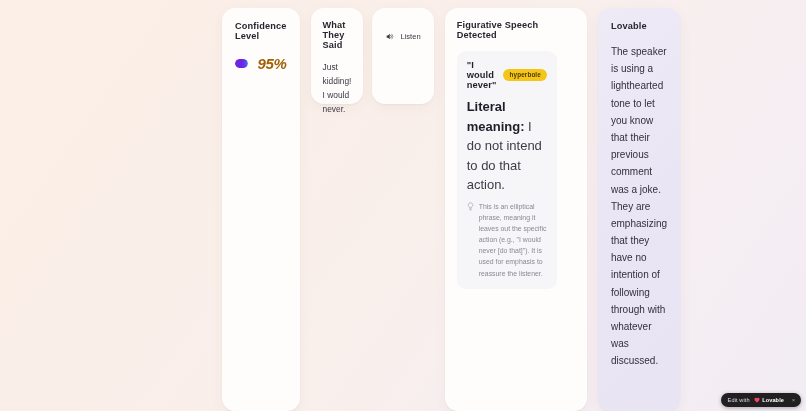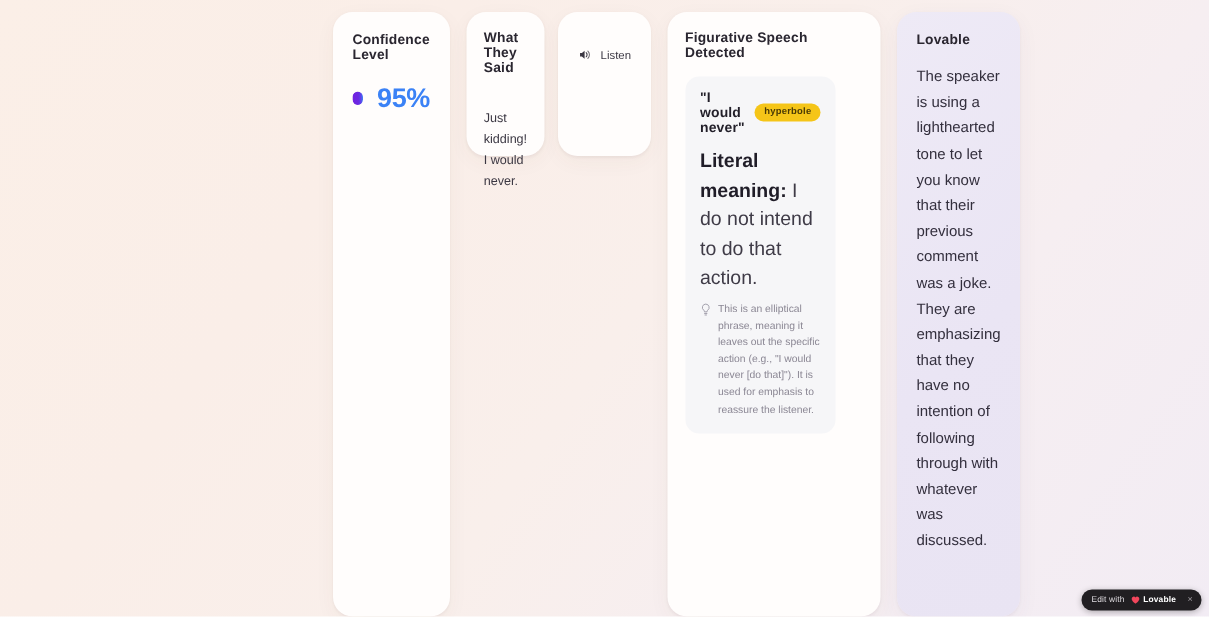--- a/index.html
+++ b/index.html
@@ -68,39 +68,40 @@
   }
 
   .progress-fill {
     height: 100%;
     width: 95%;
     border-radius: 6px;
     background: linear-gradient(90deg, #7320e0 0%, #6a28e2 55%, #5b46ec 82%, #3d8bf2 100%);
   }
 
   .progress-value {
-    font-size: 18px;
-    font-weight: bold;
-    color: #3b82f6;
+    font-size: 15px;
+    font-weight: bold;
+    color: #a16207;
     letter-spacing: -0.3px;
+    font-style: italic;
   }
 
   
   .pair-row {
     display: flex;
     gap: 9px;
     height: 96px;
   }
   .pair-row > .card { flex: 1; padding: 12px 12px 10px 12px; }
 
   .body-text {
     font-size: 8.4px;
     line-height: 1.65;
     color: #3b3742;
-    margin-top: 22px;
+    margin-top: 11px;
   }
 
   .listen-btn {
     display: inline-flex;
     align-items: flex-start;
     gap: 6px;
     margin-top: 10px;
     font-size: 7.6px;
     color: #3b3742;
     background: transparent;

